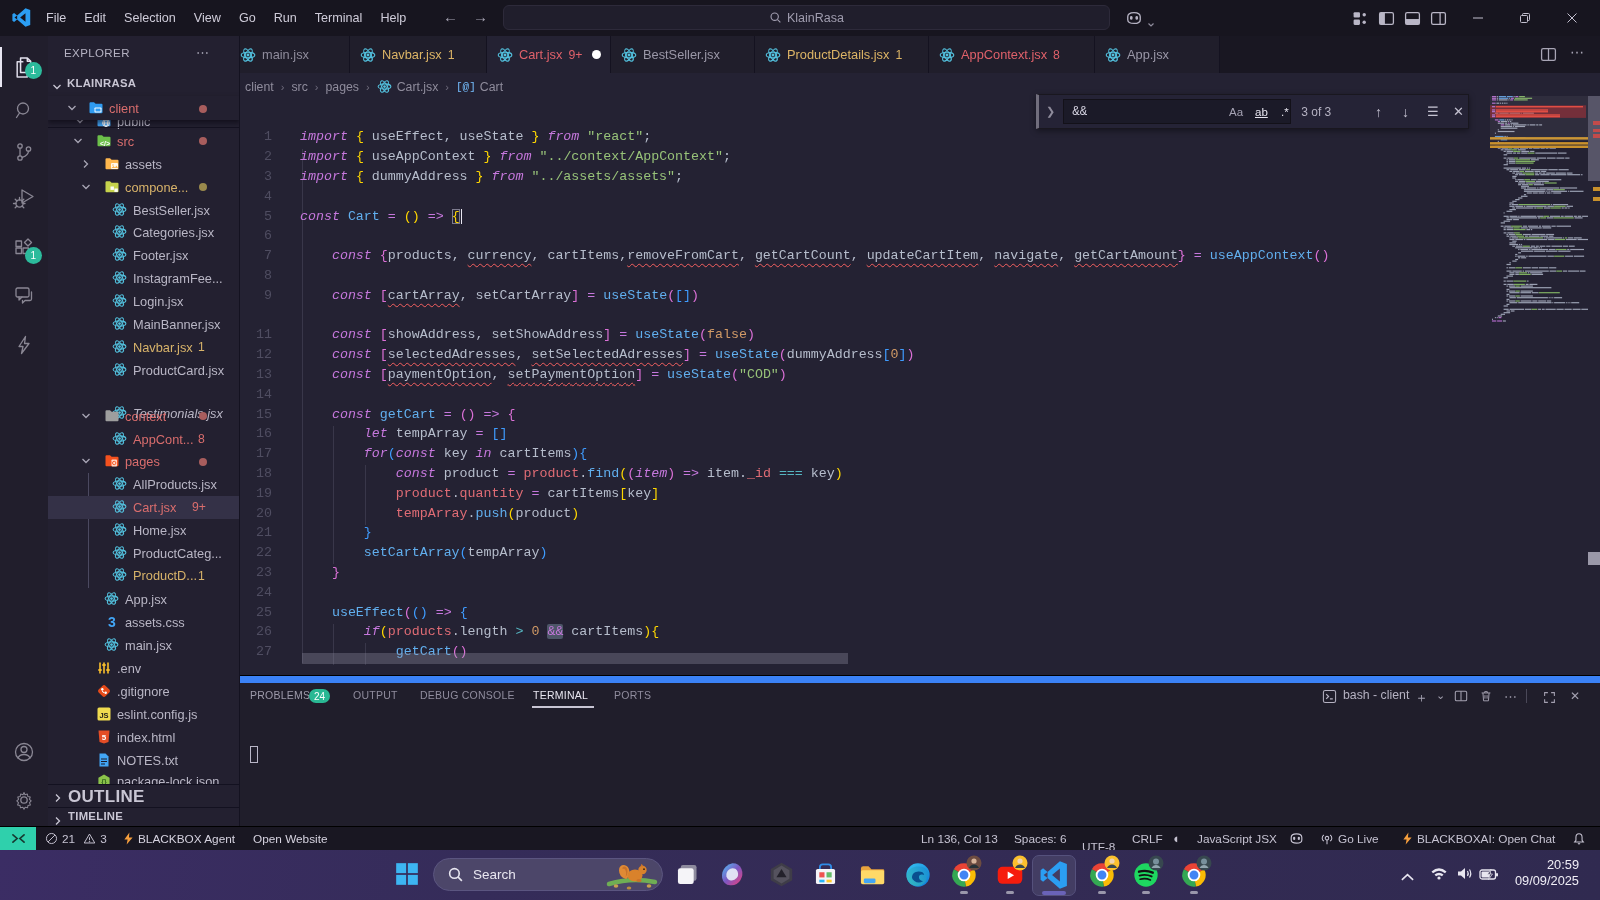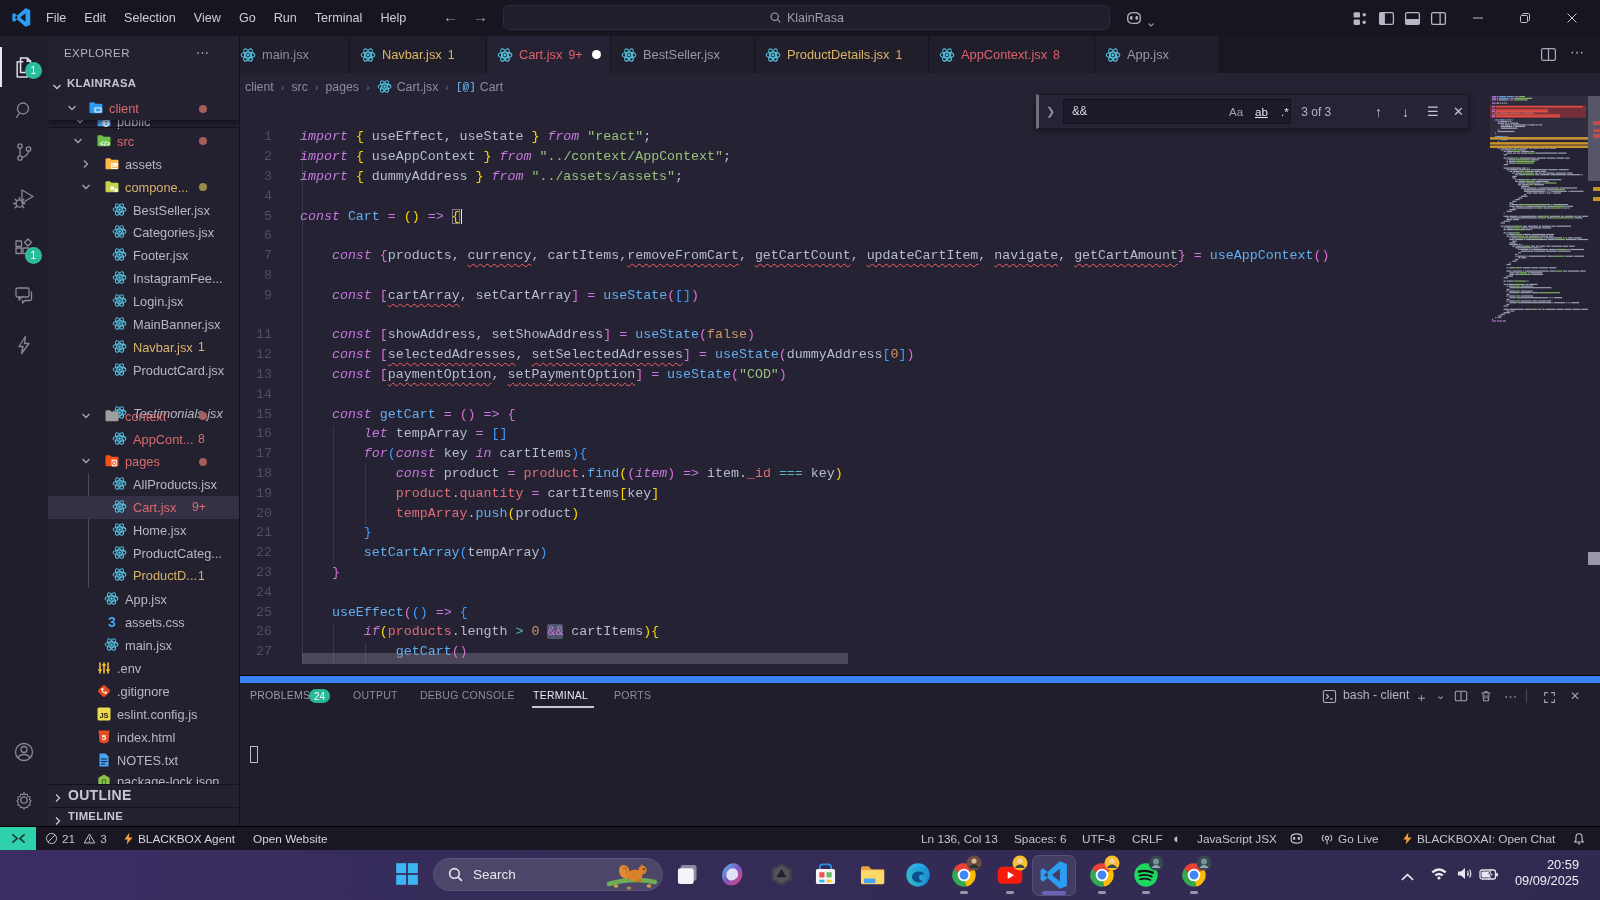--- a/index.html
+++ b/index.html
@@ -1231,21 +1231,21 @@
           </svg></span>
         <span class="lbl" style="position:absolute;left:61px;color:#d96d6d;">client</span>
         <span class="dot" style="left:151px;top:7.5px;background:#a85d5d;"></span>
       </div>
     </div>
     <div class="abs" style="left:0;top:91px;width:192px;height:1px;background:#131120;"></div>
     <div class="abs" style="left:0;top:748px;width:192px;height:42px;background:#232030;border-top:1px solid #131120;"></div>
     <div class="abs" style="left:4px;top:754px;"><svg width="12" height="12" viewBox="0 0 12 12" fill="none" stroke="#c9c6d4" stroke-width="1.3">
         <path d="M4 2.5 L7.5 6 L4 9.5"></path>
       </svg></div>
-    <div class="abs" style="left:20px;top:751px;font-size:14px;font-weight:bold;color:#c9c6d4;letter-spacing:.3px;">OUTLINE</div>
+    <div class="abs" style="left:20px;top:751px;font-size:17px;font-weight:bold;color:#c9c6d4;letter-spacing:.3px;">OUTLINE</div>
     <div class="abs" style="left:0;top:771px;width:192px;height:1px;background:#131120;"></div>
     <div class="abs" style="left:4px;top:777px;"><svg width="12" height="12" viewBox="0 0 12 12" fill="none" stroke="#c9c6d4" stroke-width="1.3">
         <path d="M4 2.5 L7.5 6 L4 9.5"></path>
       </svg></div>
     <div class="abs" style="left:20px;top:774px;font-size:11.3px;font-weight:bold;color:#c9c6d4;letter-spacing:.3px;">TIMELINE</div>
   </div>
 <div id="status" class="abs">
     <div class="abs" style="left:0;top:0;width:36px;height:23px;background:#2fd0ac;display:flex;align-items:center;justify-content:center;">
       <svg width="15" height="13" viewBox="0 0 16 14" fill="none" stroke="#173a31" stroke-width="1.8" stroke-linecap="round">
         <path d="M2 3 L6.5 7 L2 11 M14 3 L9.5 7 L14 11"></path>
@@ -1268,21 +1268,21 @@
       <svg width="11" height="13" viewBox="0 0 12 14">
         <path d="M7 .5 L1.5 8 H5 L4 13.5 L10.5 6 H6.5 Z" fill="#f59e3d"></path>
       </svg>
       <span style="color:#d6d3e0;">BLACKBOX Agent</span>
     </div>
     <div class="it" style="left:253px;">
       <span style="color:#d6d3e0;">Open Website</span>
     </div>
     <div class="it" style="left:921px;">Ln 136, Col 13</div>
     <div class="it" style="left:1014px;">Spaces: 6</div>
-    <div class="it" style="left:1082px;">UTF-8</div>
+    <div class="it" style="left:1082px;margin-top:8px;">UTF-8</div>
     <div class="it" style="left:1132px;">CRLF</div>
     <div class="it" style="left:1172px;font-size:13px;">◖</div>
     <div class="it" style="left:1197px;">JavaScript JSX</div>
     <div class="it" style="left:1288px;">
       <svg width="17" height="17" viewBox="0 0 24 24" fill="none" stroke="#c6c3d2" stroke-width="1.6">
         <path d="M4.5 10.5 Q4.5 5.5 12 5.5 Q19.5 5.5 19.5 10.5 L19.5 14 Q19.5 18.5 12 18.5 Q4.5 18.5 4.5 14 Z"></path>
         <rect x="7.2" y="9.5" width="3" height="4.6" rx="1.5" fill="#c6c3d2" stroke="none"></rect>
         <rect x="13.8" y="9.5" width="3" height="4.6" rx="1.5" fill="#c6c3d2" stroke="none"></rect>
       </svg>
     </div>

